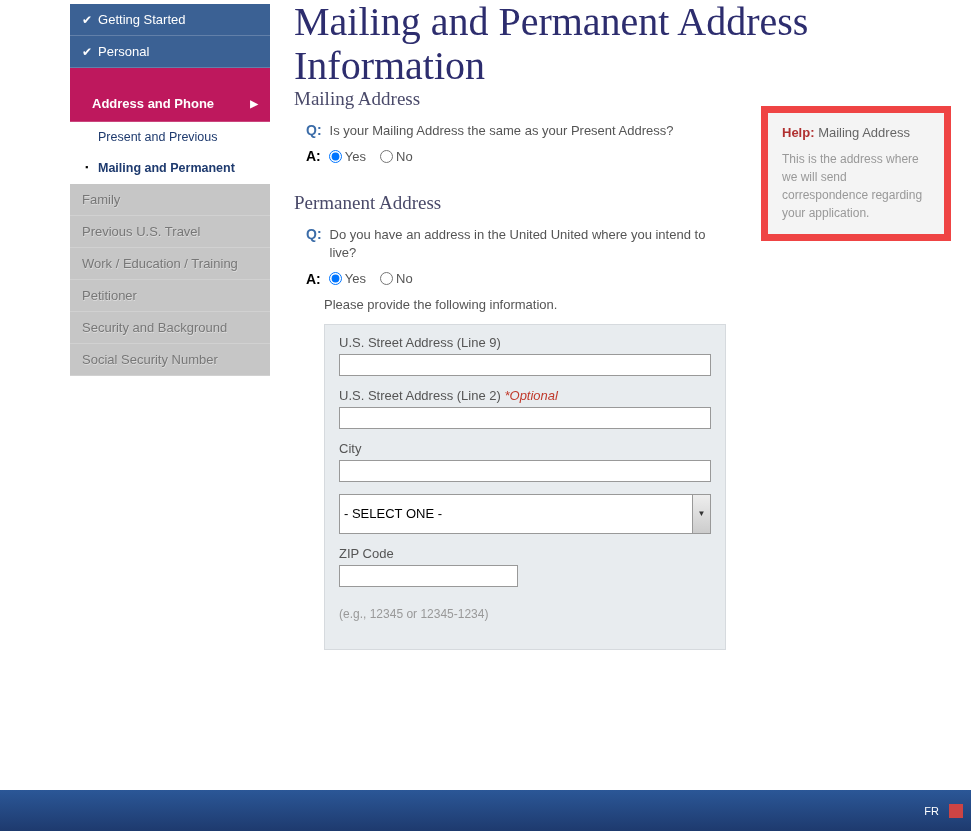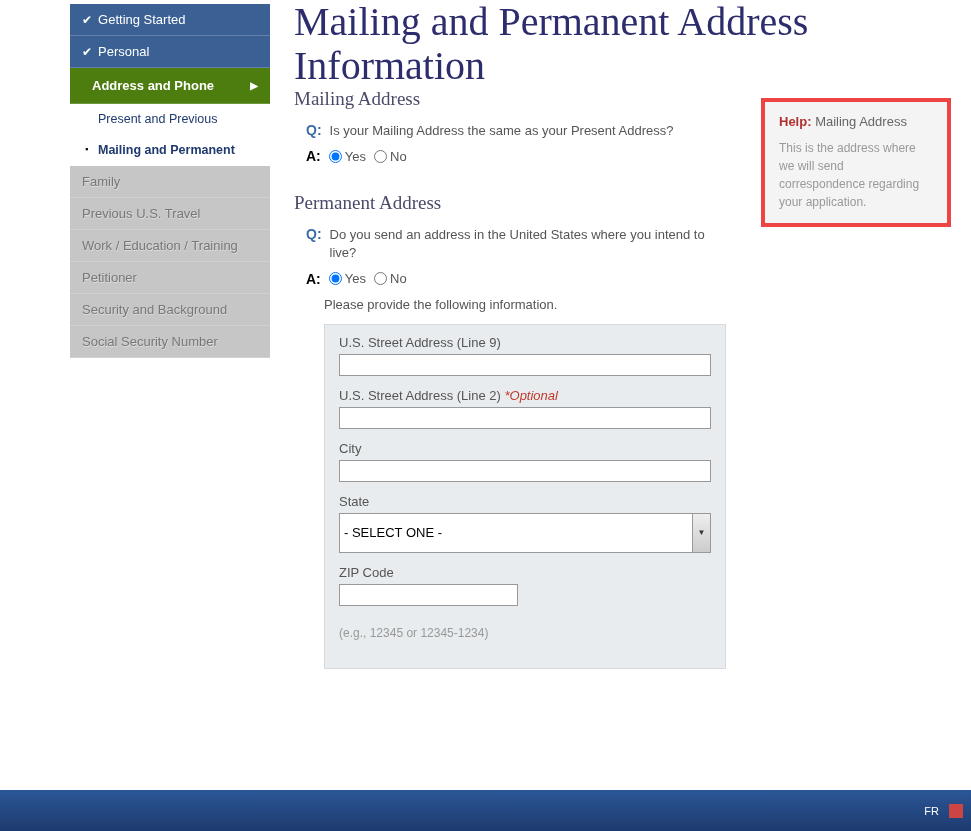--- a/index.html
+++ b/index.html
@@ -1,52 +1,52 @@
 <!DOCTYPE html>
 <html><head>
   <meta charset="utf-8">
   <style>
     * { box-sizing: border-box; margin: 0; padding: 0; }
     body { font-family: Arial, Helvetica, sans-serif; font-size: 13px; background: #fff; width: 971px; height: 831px; position: relative; overflow: hidden; }
     .container { display: flex; }
     .sidebar { width: 200px; margin-left: 70px; margin-top: 4px; }
     .nav-item { padding: 8px 12px; font-size: 13px; border-bottom: 1px solid rgba(255,255,255,0.2); cursor: pointer; }
     .nav-completed { background: #3b6194; color: #fff; display: flex; align-items: center; gap: 6px; }
-    .nav-current { background: #4d7c0f; color: #fff; font-weight: bold; padding: 10px 12px 10px 22px; display: flex; justify-content: space-between; align-items: center; }
+    .nav-current { background: #be185d; color: #fff; font-weight: bold; padding: 28px 12px 10px 22px; display: flex; justify-content: space-between; align-items: center; }
     .nav-sub { background: #fff; color: #1e3a6e; padding: 8px 10px 8px 28px; font-size: 12.5px; }
     .nav-sub.active { font-weight: bold; position: relative; }
     .nav-sub.active::before { content: "▪"; position: absolute; left: 15px; color: #000; font-size: 9px; top: 9px; }
     .nav-disabled { background: #c6c6c6; color: #777; text-shadow: 0.5px 0.5px 0 rgba(255,255,255,0.4); cursor: default; }
     .check-icon { color: #fff; font-size: 12px; }
     .arrow-icon { color: #fff; font-size: 10px; }
     .main { flex: 1; padding-left: 24px; padding-right: 20px; }
     .page-title { font-family: "Times New Roman", serif; color: #2d2d6e; font-size: 40px; font-weight: normal; line-height: 1.1; }
     .content-row { display: flex; gap: 20px; }
     .form-col { flex: 1; max-width: 460px; }
     .section-title { font-family: "Times New Roman", serif; color: #4a4a6a; font-size: 19px; margin-bottom: 12px; margin-left: 0; }
     .qa-block { margin-left: 12px; margin-bottom: 28px; }
     .q-row { display: flex; gap: 8px; margin-bottom: 6px; }
     .q-label { color: #3b6ca8; font-weight: bold; font-size: 14px; }
     .q-text { color: #555; font-size: 13px; line-height: 1.4; max-width: 400px; }
     .a-row { display: flex; gap: 8px; margin-top: 8px; align-items: center; }
     .a-label { color: #000; font-weight: bold; font-size: 14px; }
-    .radio-group { display: flex; gap: 8px; align-items: center; }
+    .radio-group { display: flex; gap: 14px; align-items: center; }
     .radio-opt { display: flex; align-items: center; gap: 3px; color: #555; font-size: 13px; }
     .info-text { color: #555; font-size: 13px; margin-left: 30px; margin-bottom: 12px; }
     .field-box { background: #e8ecef; border: 1px solid #d6dade; padding: 10px 14px 16px 14px; margin-left: 30px; margin-right: 15px; }
     .field { margin-bottom: 12px; }
     .field-label { color: #555; font-size: 13px; margin-bottom: 4px; }
     .field-label .optional { color: #c0392b; font-style: italic; }
     .field-input { width: 100%; height: 22px; border: 1px solid #999; background: #fff; font-size: 12px; padding: 2px 4px; }
     .zip-input { width: 48%; }
     .dna-row { text-align: right; margin-top: 4px; color: #555; font-size: 13px; display: flex; justify-content: flex-end; align-items: center; gap: 4px; }
     .select-wrap { position: relative; width: 100%; height: 40px; border: 1px solid #999; background: #fff; display: flex; align-items: center; padding-left: 4px; font-size: 13px; }
     .select-btn { position: absolute; right: 0; top: 0; bottom: 0; width: 18px; background: linear-gradient(#eee,#ccc); border-left: 1px solid #999; display: flex; align-items: center; justify-content: center; font-size: 8px; color: #333; }
     .hint { color: #999; font-size: 12px; margin-top: 20px; font-style: normal; }
-    .help-panel { width: 190px; background: #f4f4f4; border: 4px solid #ef4444; padding: 12px 14px; height: fit-content; margin-top: 10px; }
+    .help-panel { width: 190px; background: #f4f4f4; border: 7px solid #ef4444; padding: 12px 14px; height: fit-content; margin-top: 18px; }
     .help-title { font-size: 13px; margin-bottom: 10px; }
     .help-title .help-label { color: #b03030; font-weight: bold; }
     .help-title .help-topic { color: #666; }
     .help-text { color: #999; font-size: 12px; line-height: 1.5; }
     .taskbar { position: absolute; bottom: 0; left: 0; right: 0; height: 41px; background: linear-gradient(#2b5797,#1e3a6e); display: flex; align-items: center; justify-content: flex-end; padding-right: 8px; color: #fff; font-size: 11px; }
     .lang-badge { margin-right: 10px; }
     .tray-icon { width: 14px; height: 14px; background: #c44; display: inline-block; }
     input[type=radio], input[type=checkbox] { margin: 0; }
   </style>
 </head>
@@ -104,21 +104,21 @@
                 <span>No</span>
               </label>
             </div>
           </div>
         </div>
 
         <div class="section-title">Permanent Address</div>
         <div class="qa-block" style="margin-bottom:10px;">
           <div class="q-row">
             <span class="q-label">Q:</span>
-            <span class="q-text">Do you send an address in the United States where you intend to live?</span>
+            <span class="q-text">Do you have an address in the United United where you intend to live?</span>
           </div>
           <div class="a-row">
             <span class="a-label">A:</span>
             <div class="radio-group">
               <label class="radio-opt">
                 <input type="radio" name="perm" checked="" style="">
                 <span>Yes</span>
               </label>
               <label class="radio-opt">
                 <input type="radio" name="perm" style="">
@@ -139,21 +139,20 @@
             <div class="field-label">
               <span>U.S. Street Address (Line 2) </span><span class="optional">*Optional</span>
             </div>
             <input type="text" class="field-input" style="">
           </div>
           <div class="field">
             <div class="field-label">City</div>
             <input type="text" class="field-input" style="">
           </div>
           <div class="field">
-            <div class="field-label">State</div>
             <div class="select-wrap">
               <span>- SELECT ONE -</span>
               <span class="select-btn">▼</span>
             </div>
           </div>
           <div class="field">
             <div class="field-label">ZIP Code</div>
             <input type="text" class="field-input zip-input" style="">
             <div class="hint">(e.g., 12345 or 12345-1234)</div>
           </div>

